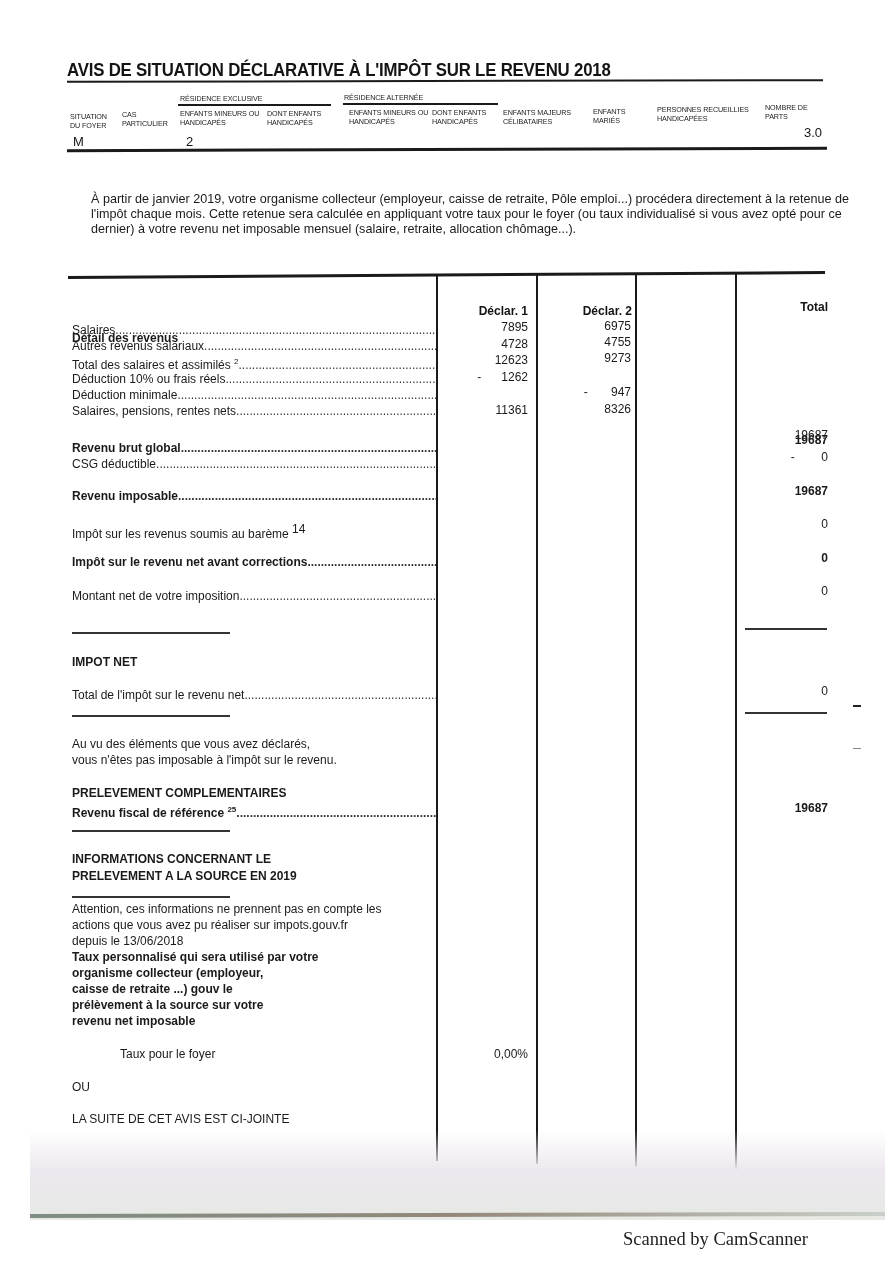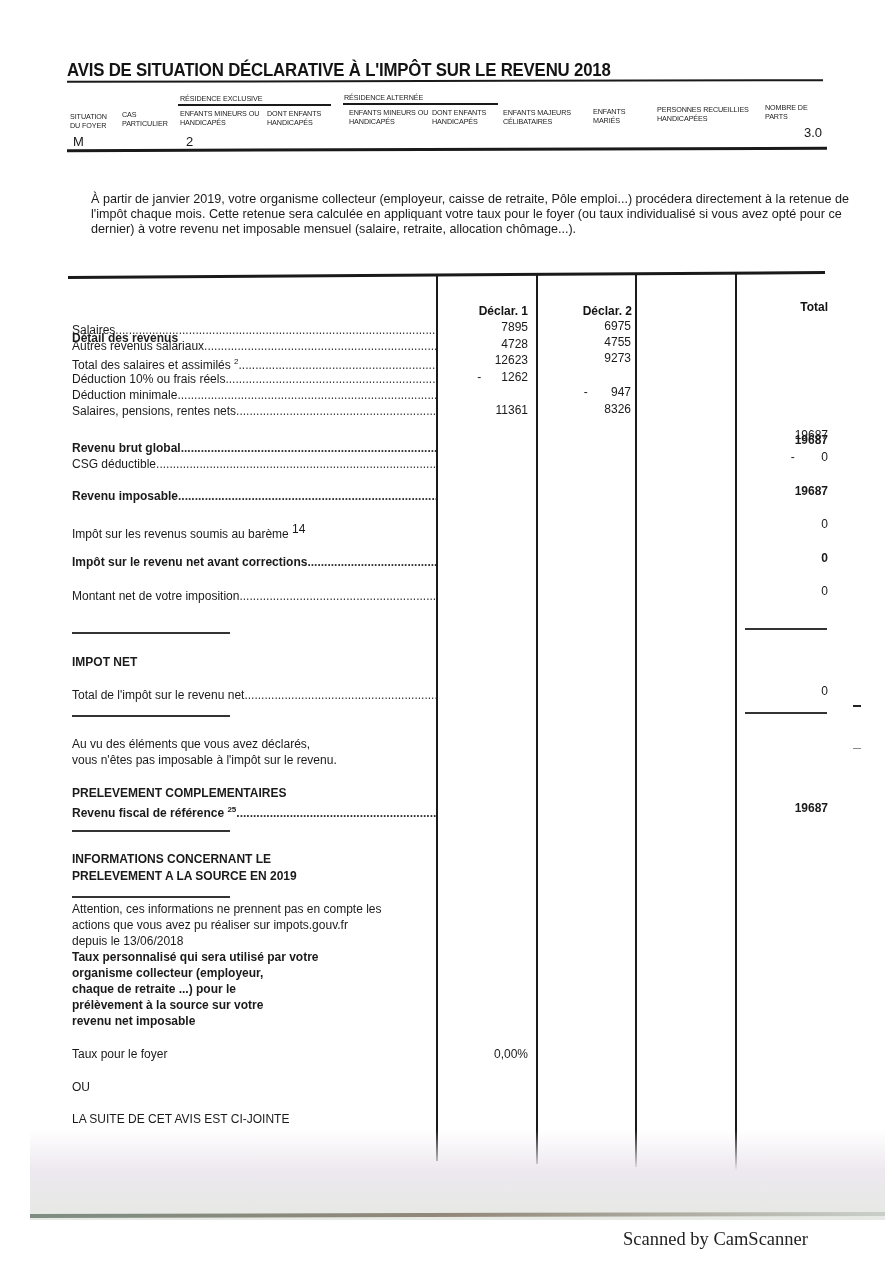--- a/index.html
+++ b/index.html
@@ -160,26 +160,26 @@
 
   <div class="para bold" style="top:851px;">INFORMATIONS CONCERNANT LE</div>
   <div class="para bold" style="top:868px;">PRELEVEMENT A LA SOURCE EN 2019</div>
   <div class="short-rule" style="left:72px; top:896px; width:158px;"></div>
 
   <div class="para" style="top:901px;">Attention, ces informations ne prennent pas en compte les</div>
   <div class="para" style="top:917px;">actions que vous avez pu réaliser sur impots.gouv.fr</div>
   <div class="para" style="top:933px;">depuis le 13/06/2018</div>
   <div class="para bold" style="top:949px;">Taux personnalisé qui sera utilisé par votre</div>
   <div class="para bold" style="top:965px;">organisme collecteur (employeur,</div>
-  <div class="para bold" style="top:981px;">chaque de retraite ...) pour le</div>
+  <div class="para bold" style="top:981px;">caisse de retraite ...) gouv le</div>
   <div class="para bold" style="top:997px;">prélèvement à la source sur votre</div>
   <div class="para bold" style="top:1013px;">revenu net imposable</div>
 
   <div>
-    <div class="para" style="top:1046px;">Taux pour le foyer</div>
+    <div class="para" style="top:1046px;margin-left:48px;">Taux pour le foyer</div>
     <div class="num" style="left:440px; top:1047px; width:88px;">0,00%</div>
   </div>
   <div class="para" style="top:1079px;">OU</div>
   <div class="para" style="top:1111px;">LA SUITE DE CET AVIS EST CI-JOINTE</div>
 
   <div class="shadow-bottom"></div>
   <div class="edge"></div>
   <div class="scanner">Scanned by CamScanner</div>
 </div>
 

